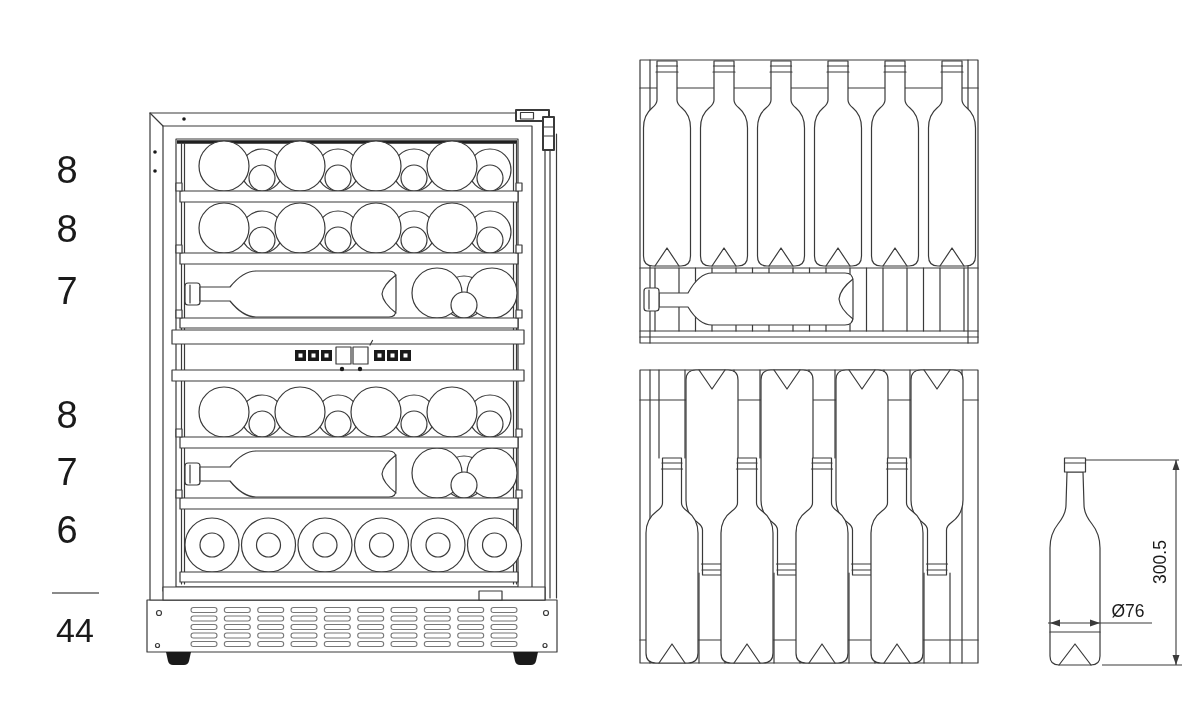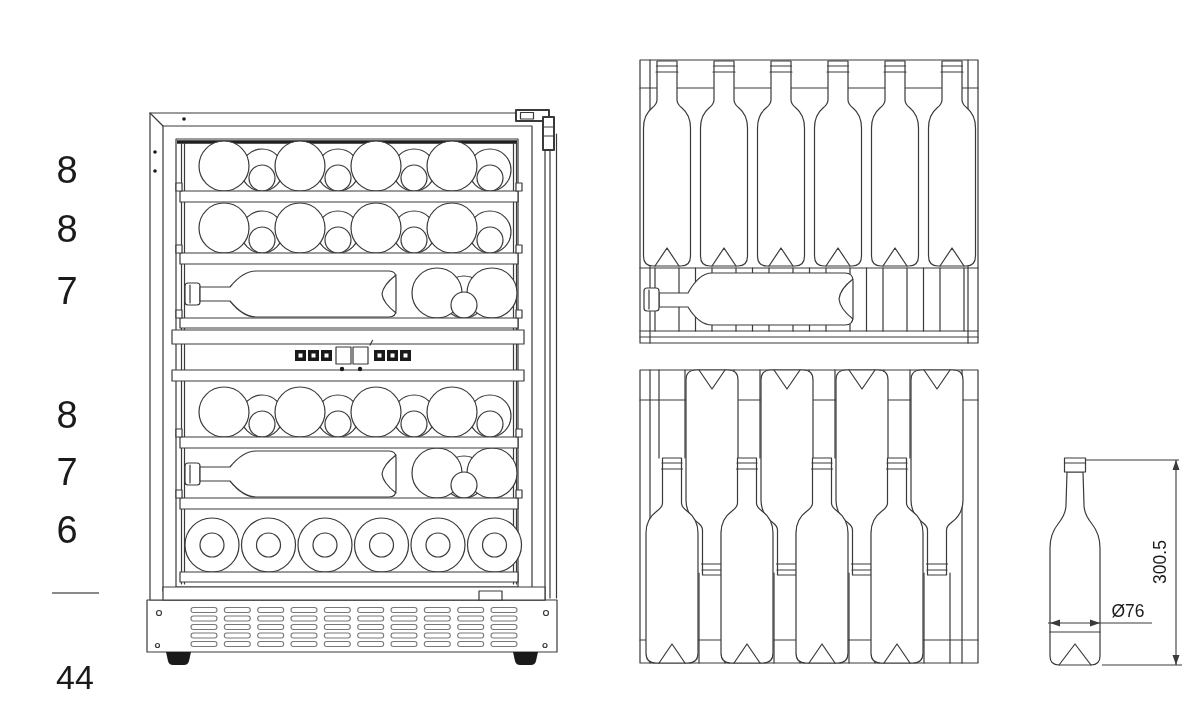--- a/index.html
+++ b/index.html
@@ -1,20 +1,20 @@
 <!DOCTYPE html>
 <html><head>
 <meta charset="utf-8">
 <style>
   html,body{margin:0;padding:0;background:#fff;}
   .canvas{position:relative;width:1200px;height:706px;background:#fff;overflow:hidden;
           font-family:"Liberation Sans",sans-serif;}
   .num{position:absolute;left:40px;width:54px;height:40px;line-height:40px;
        text-align:center;font-size:38px;color:#1a1a1a;}
-  .total{left:40px;width:70px;font-size:34px;margin-top:47px;}
+  .total{left:40px;width:70px;font-size:34px;}
   .sum-rule{position:absolute;left:52px;top:592px;width:47px;height:0;
             border-top:2px solid #8a8a8a;}
   .fig{position:absolute;}
   .ln{fill:none;stroke:#3a3a3a;stroke-width:1.2;stroke-linejoin:round;stroke-linecap:round;}
   .w{fill:#ffffff;}
   .thick{stroke:#1f1f1f;stroke-width:3.5;}
   .sw2{stroke-width:2;}
   .dark{fill:#1a1a1a;stroke:none;}
   .vent{stroke:#777;fill:none;stroke-width:1.1;}
   .dim{stroke:#3a3a3a;stroke-width:1.1;fill:none;}

